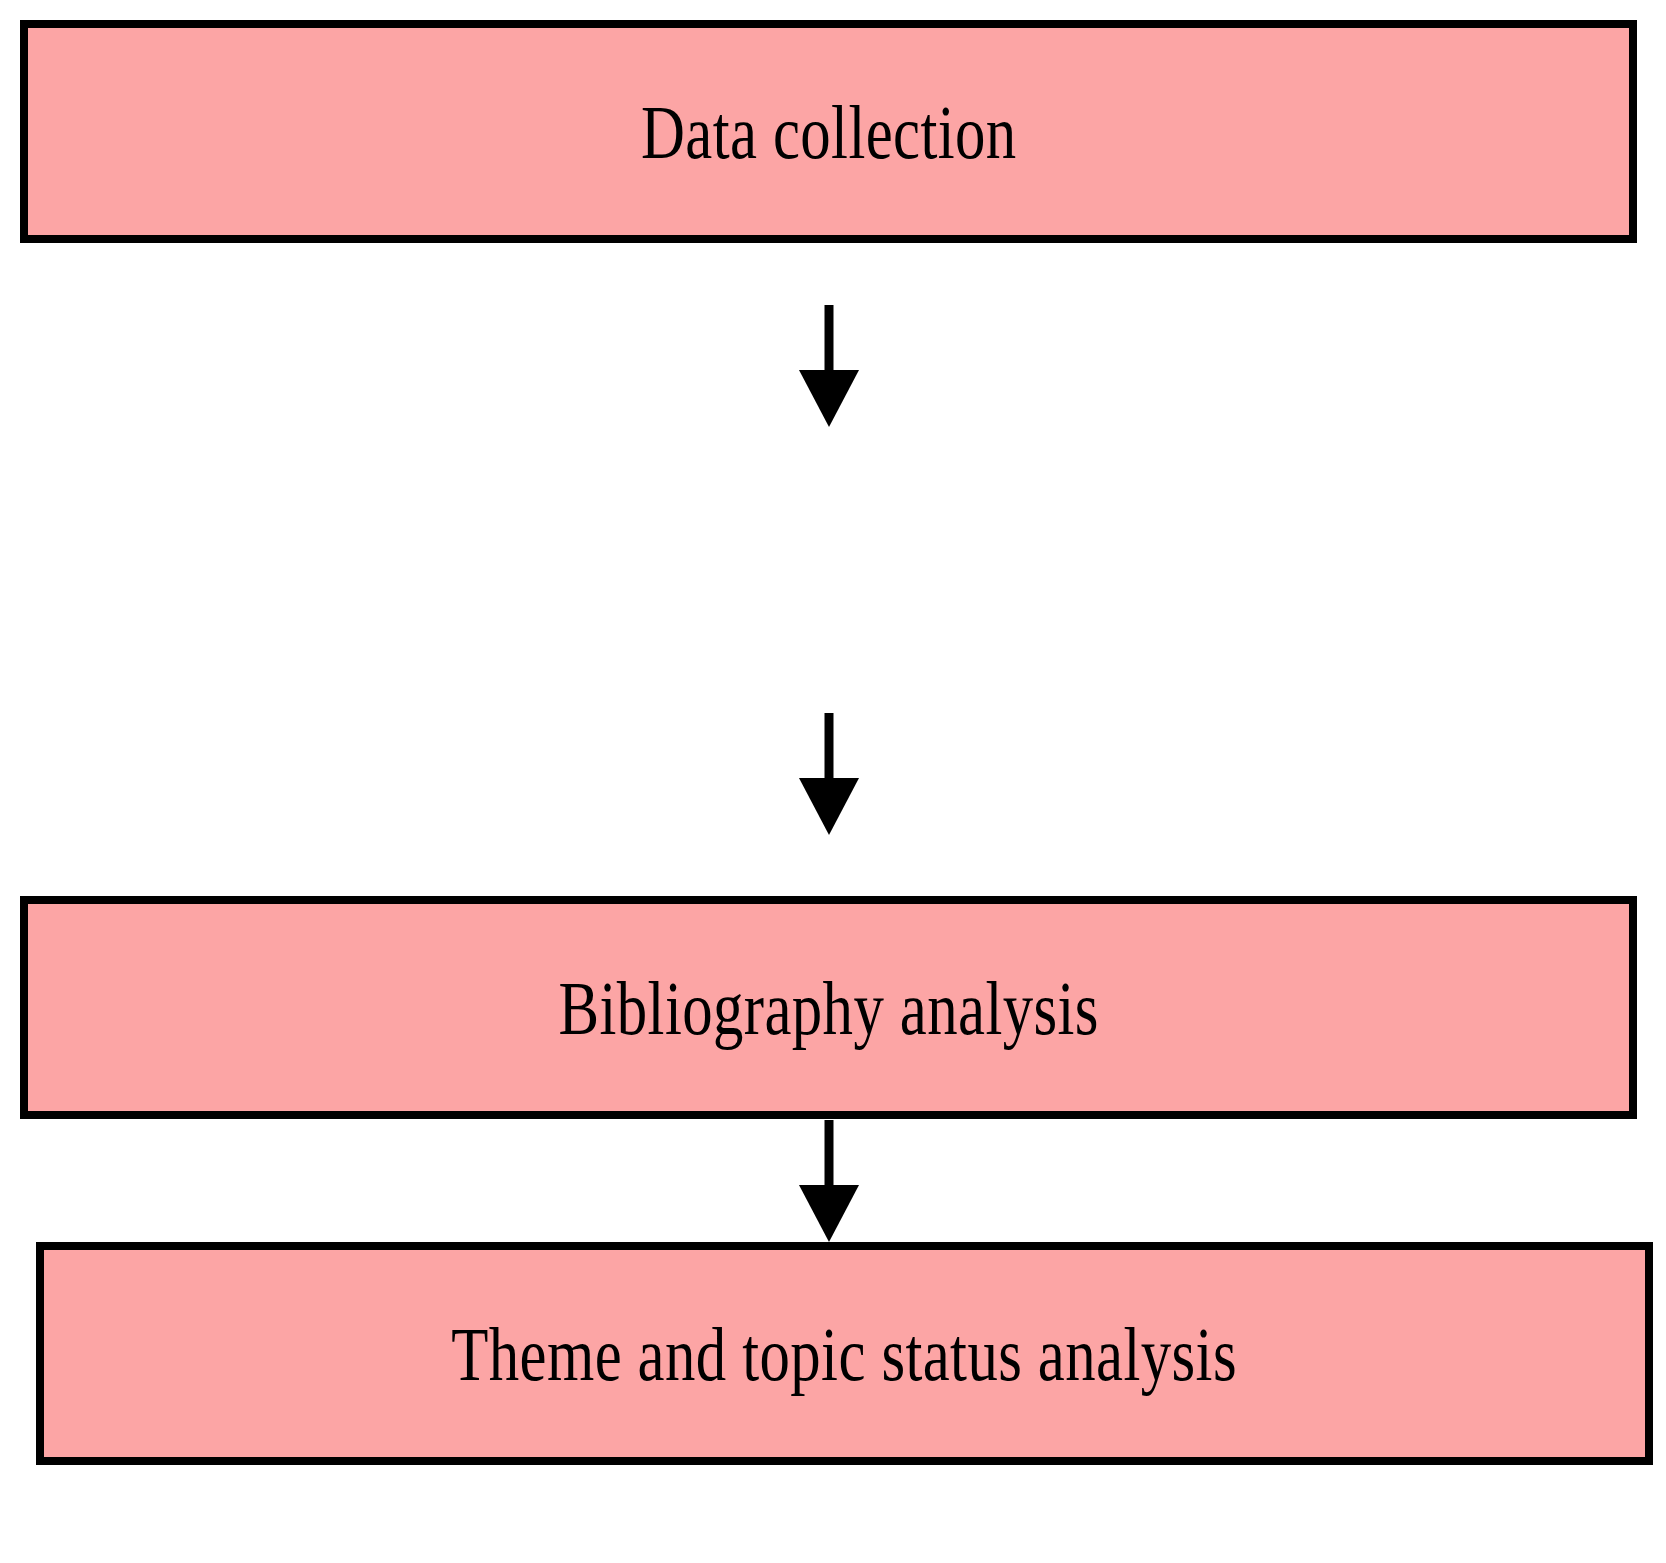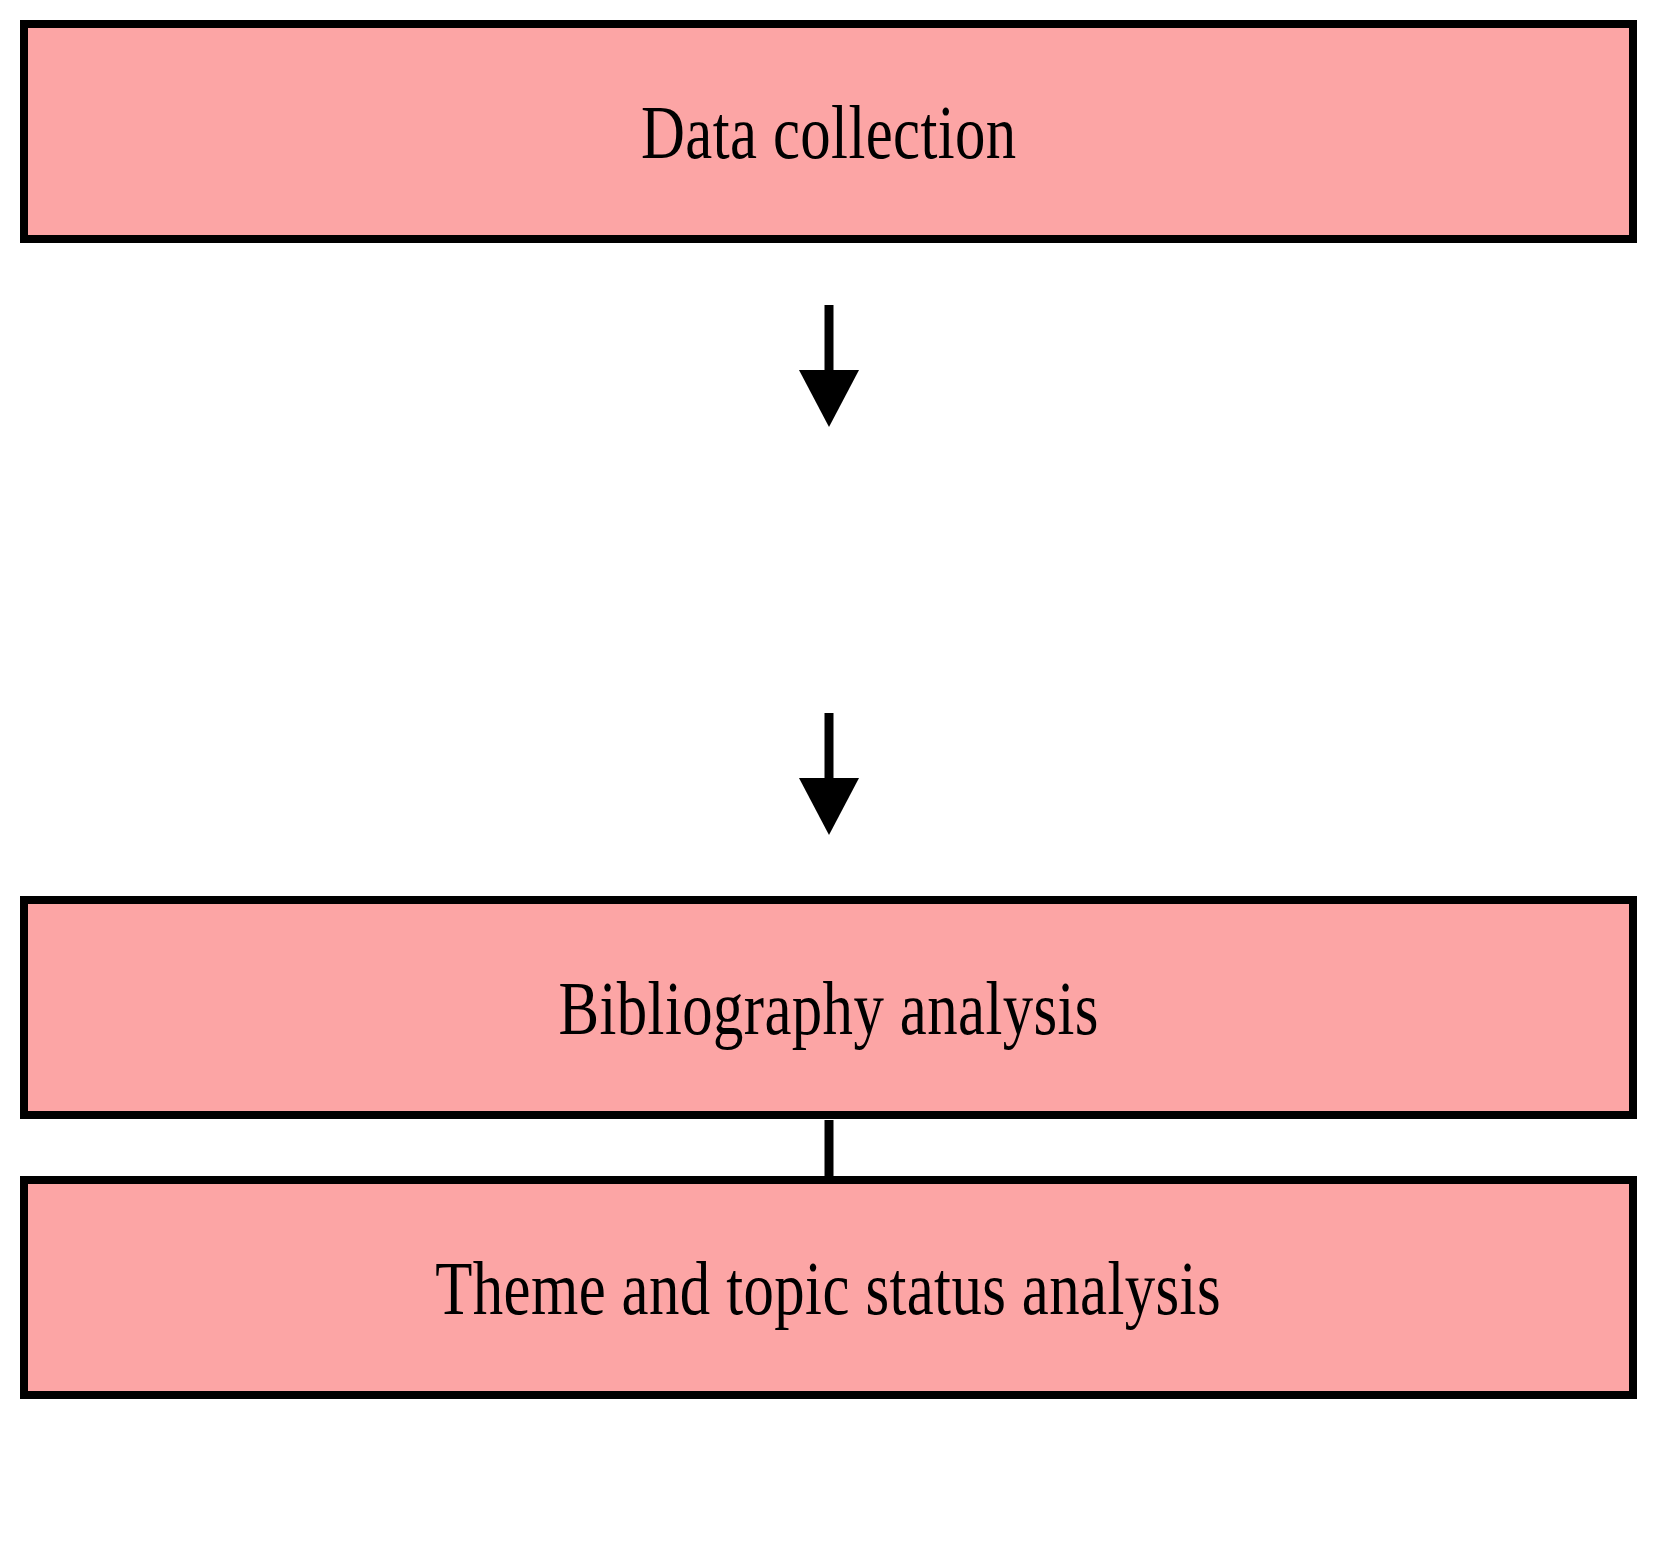--- a/index.html
+++ b/index.html
@@ -37,21 +37,21 @@
     line-height: 1;
     color: #000000;
     white-space: nowrap;
     transform: scaleX(0.80);
     transform-origin: center center;
     letter-spacing: 0.5px;
   }
   #node-1 { top: 20px; }
   #node-2 { top: 428px; }
   #node-3 { top: 880px; margin-top: 16px; }
-  #node-4 { top: 1176px; }
+  #node-4 { top: 1242px; margin-left: 16px; }
 
   .connector {
     position: absolute;
     left: 0;
     width: 1666px;
     height: 122px;
     pointer-events: none;
   }
   #connector-1 { top: 305px; }
   #connector-2 { top: 713px; }

